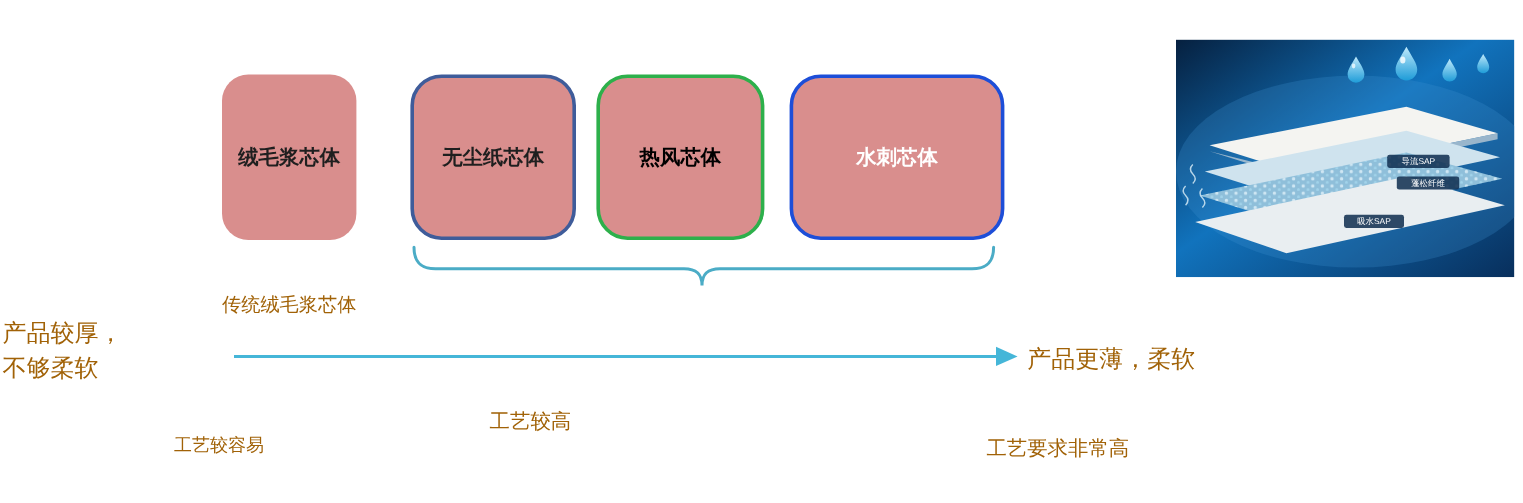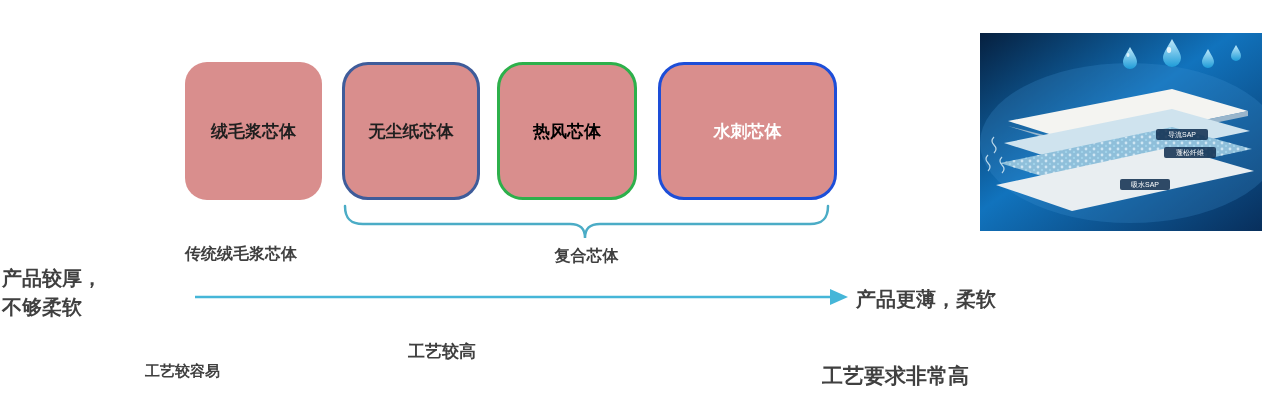--- a/index.html
+++ b/index.html
@@ -12,32 +12,32 @@
   }
   .box{
     position:absolute;
     top:62px;height:138px;
     border-radius:26px;
     background:#d98e8d;
     display:flex;align-items:center;justify-content:center;
     font-size:17px;font-weight:600;color:#1f1f1f;
     box-sizing:border-box;
   }
-  .box1{left:185px;width:137px;border-radius:22px;}
+  .box1{left:185px;width:112px;border-radius:22px;}
   .box2{left:342px;width:138px;border:3px solid #3f5c9a;}
   .box3{left:497px;width:140px;border:3px solid #2db04b;color:#000000;}
   .box4{left:658px;width:179px;border:3px solid #1d4ed8;color:#ffffff;}
-  .lbl{position:absolute;color:#404040;font-weight:700;}
+  .lbl{position:absolute;color:#a16207;font-weight:400;}
   .lbl-trad{left:185px;top:244px;font-size:16px;}
   .lbl-comp{left:345px;top:246px;width:483px;text-align:center;font-size:16px;}
   .lbl-left{left:2px;top:264px;font-size:20px;line-height:29px;}
   .lbl-right{left:856px;top:286px;font-size:20px;}
   .lbl-b1{left:145px;top:362px;font-size:15px;}
   .lbl-b2{left:408px;top:340px;font-size:17px;}
-  .lbl-b3{left:822px;top:362px;font-size:21px;}
+  .lbl-b3{left:822px;top:362px;font-size:17px;}
   .overlay-svg{position:absolute;left:0;top:0;}
   .product-img{position:absolute;left:980px;top:33px;width:282px;height:198px;}
 </style>
 </head>
 <body>
 
 <div class="canvas">
 
   <div class="box box1">
     <span>绒毛浆芯体</span>
@@ -53,21 +53,20 @@
   </div>
 
   <svg class="overlay-svg" width="1269" height="419" viewBox="0 0 1269 419">
     <path d="M345,206 C345,219 351,224 363,224 L570,224 C580,224 585,228 585,238
              C585,228 590,224 600,224 L810,224 C822,224 828,219 828,206" fill="none" stroke="#4bacc6" stroke-width="2.5" stroke-linecap="round"></path>
     <line x1="195" y1="297" x2="832" y2="297" stroke="#45b6d8" stroke-width="2.5"></line>
     <polygon points="830,289 848,297 830,305" fill="#45b6d8"></polygon>
   </svg>
 
   <div class="lbl lbl-trad">传统绒毛浆芯体</div>
-  <div class="lbl lbl-comp">复合芯体</div>
   <div class="lbl lbl-right">产品更薄，柔软</div>
   <div class="lbl lbl-left">
     <div>产品较厚，</div>
     <div>不够柔软</div>
   </div>
   <div class="lbl lbl-b1">工艺较容易</div>
   <div class="lbl lbl-b2">工艺较高</div>
   <div class="lbl lbl-b3">工艺要求非常高</div>
 
   <svg class="product-img" viewBox="0 0 282 198">

